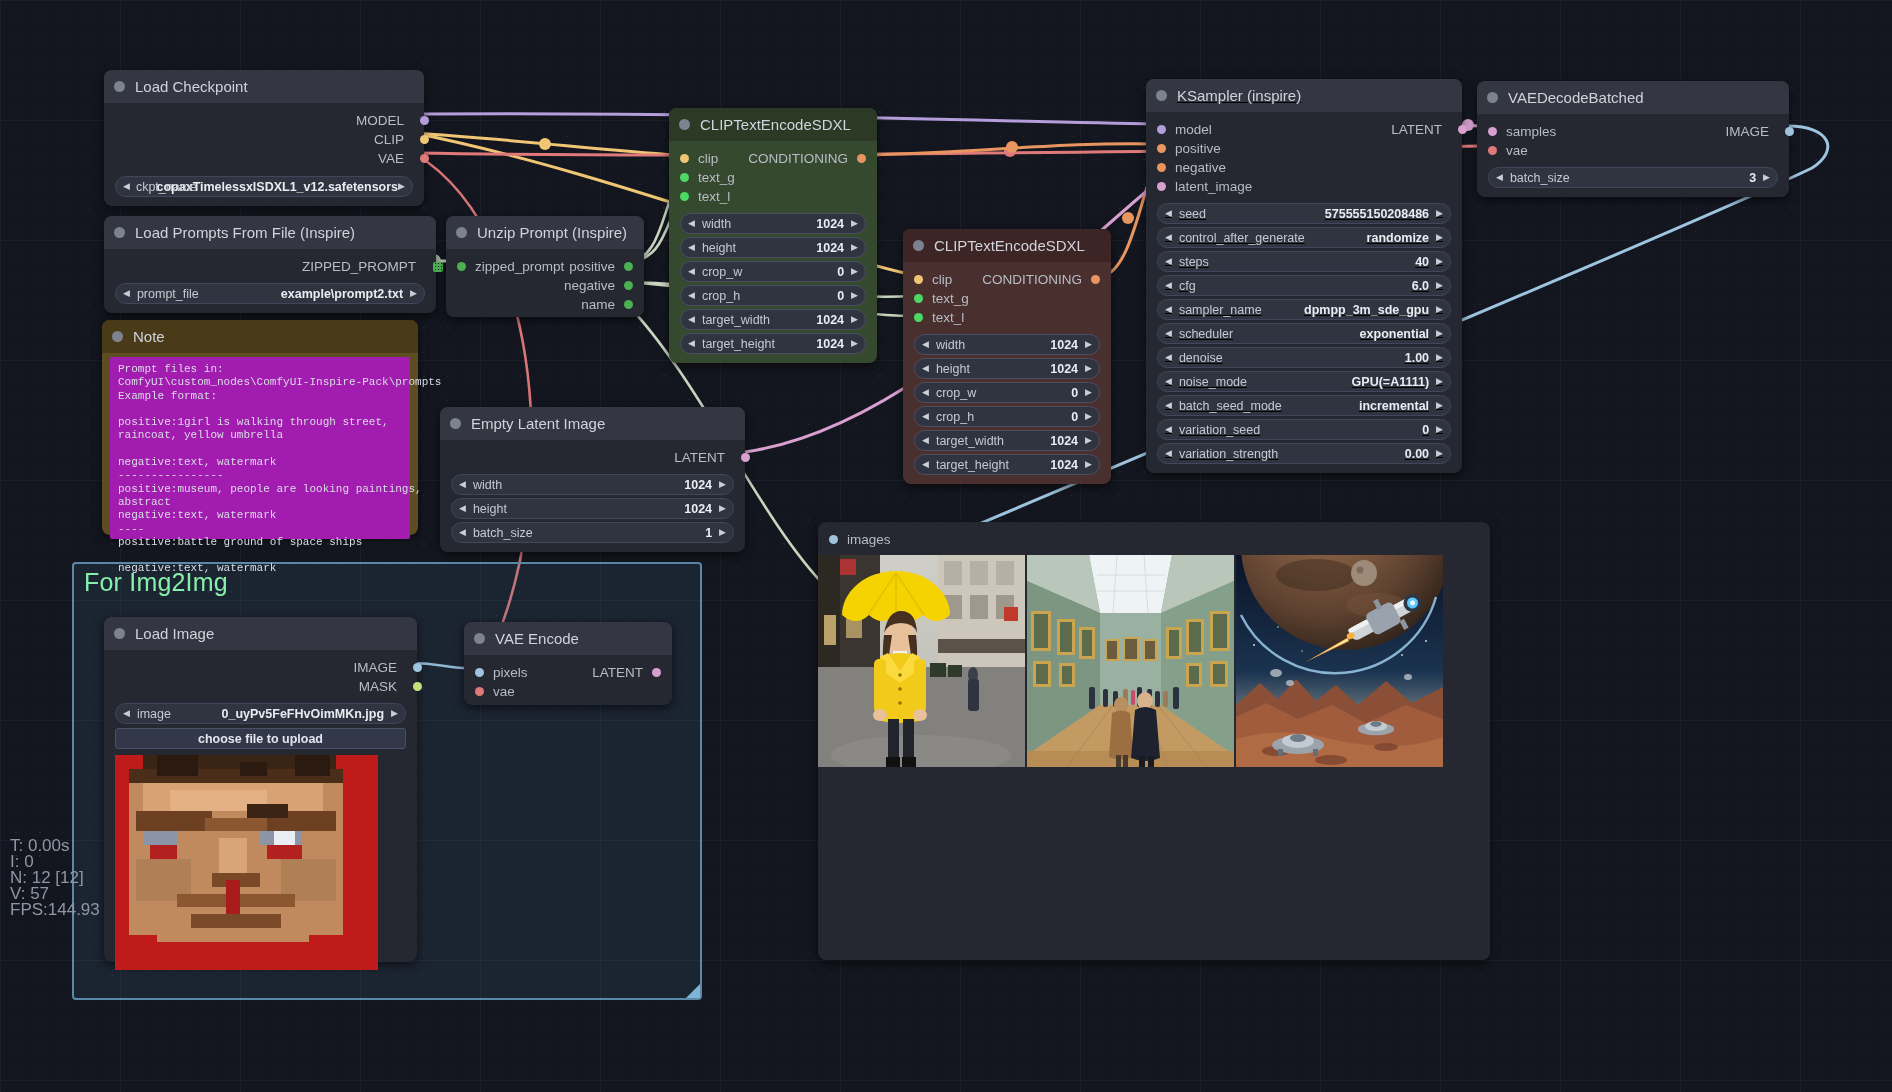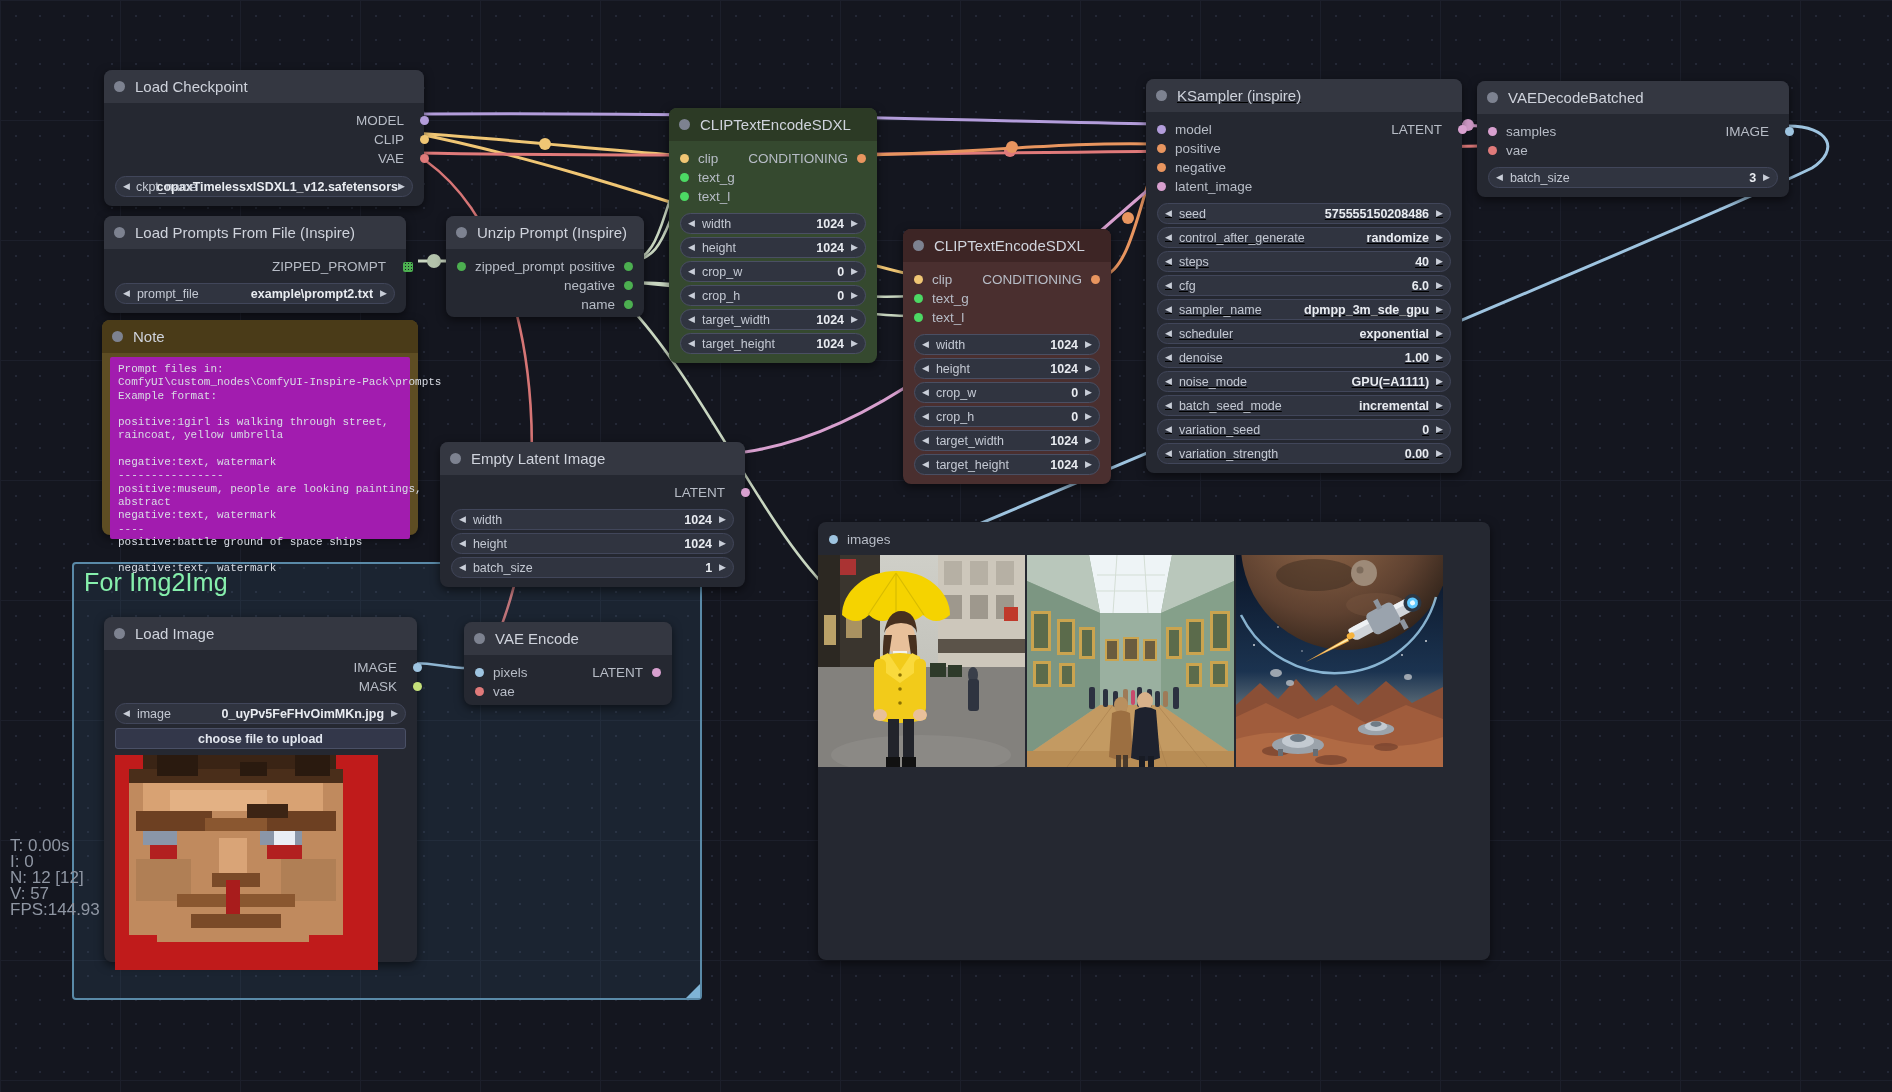--- a/index.html
+++ b/index.html
@@ -212,21 +212,21 @@
       <span class="arr">◀</span>
       <span style="position:relative;flex:1;display:flex;justify-content:flex-end;">
         <span style="position:absolute;left:6px;color:#c4c9d3;">ckpt_name</span>
         <span style="font-weight:bold;color:#e9ecf1;">copaxTimelessxlSDXL1_v12.safetensors</span>
       </span>
       <span class="arr">▶</span>
     </div>
   </div>
 </div>
 
-<div class="node" style="left:104px; top:216px; width:302px;">
+<div class="node" style="left:104px; top:216px; width:332px;">
   <div class="node-title">
     <span class="node-dot"></span>
     <span>Load Prompts From File (Inspire)</span>
   </div>
   <div class="node-body">
     <div class="slot-row">
         <span class="slot-out">
       <span class="slot-label">ZIPPED_PROMPT</span>
       <span class="sock sq" style="position:absolute;right:-18px;"></span>
         </span>
@@ -421,21 +421,21 @@
       </div>
     <div class="widget">
       <span class="arr">◀</span>
       <span class="wname">target_height</span>
       <span class="wval">1024</span>
       <span class="arr">▶</span>
       </div>
   </div>
 </div>
 
-<div class="node" style="left:440px; top:407px; width:305px;margin-top:35px;">
+<div class="node" style="left:440px; top:407px; width:305px;">
   <div class="node-title">
     <span class="node-dot"></span>
     <span>Empty Latent Image</span>
   </div>
   <div class="node-body">
     <div class="slot-row">
         <span class="slot-out">
       <span class="slot-label">LATENT</span>
       <span class="sock" style="background:#d8a0cf;position:absolute;right:-16px;"></span>
         </span>

